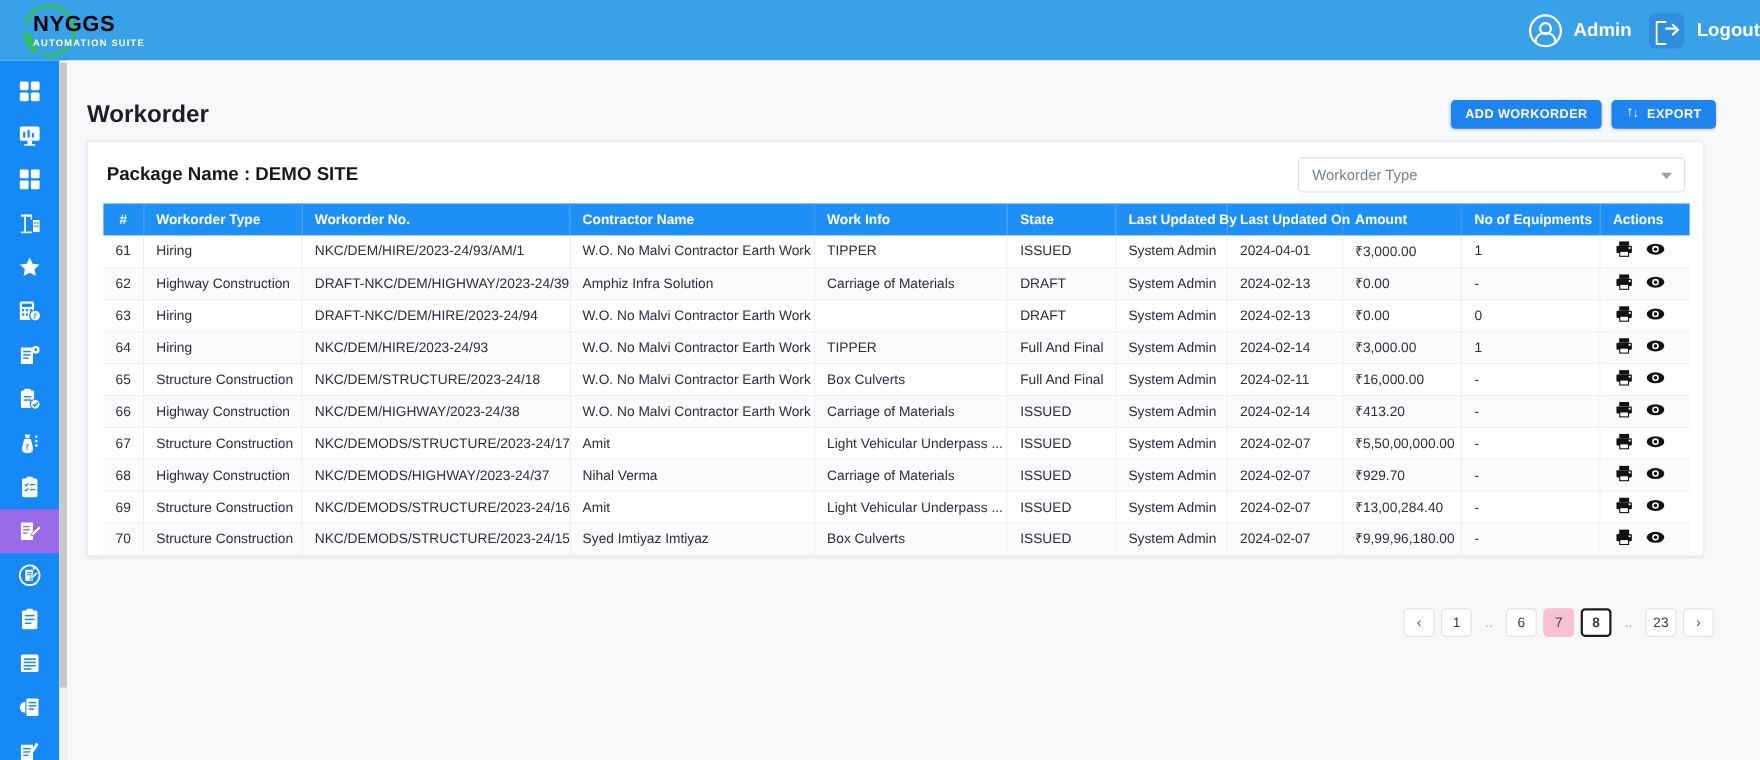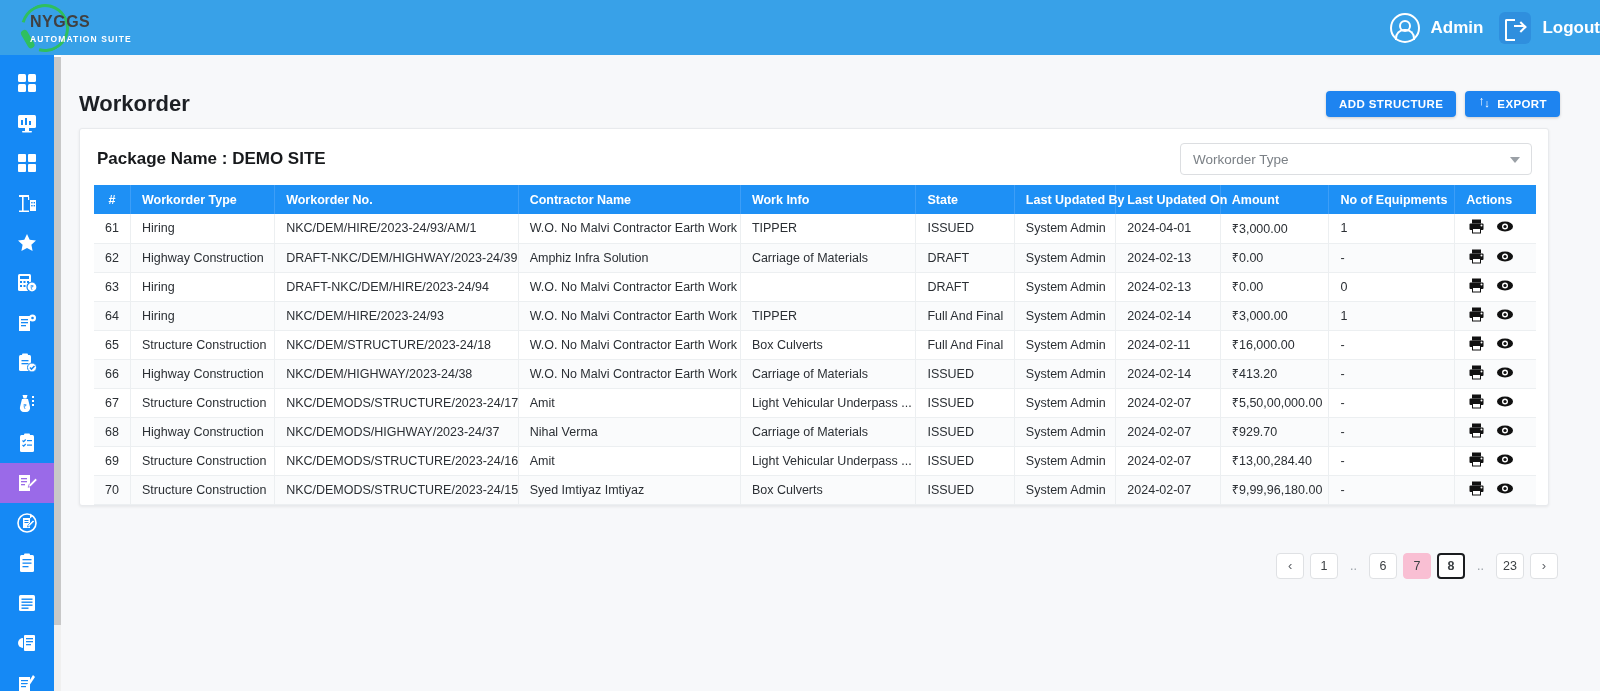--- a/index.html
+++ b/index.html
@@ -25,22 +25,22 @@
     position: absolute; left: 21px; top: 4px; width: 48px; height: 48px;
     border: 3px solid #2fbf5f; border-radius: 50%;
     border-left-color: transparent; border-bottom-color: #2fbf5f;
     transform: rotate(-30deg);
   }
   .logo-ring::after {
     content: ""; position: absolute; left: -3px; top: 12px;
     width: 7px; height: 20px; background: #2fbf5f; border-radius: 4px;
   }
   .logo-text {
-    position: relative; z-index: 2; color: #404040;
-    font-size: 16px; font-weight: bold; letter-spacing: .5px; line-height: 22px;
+    position: relative; z-index: 2; color: #000000;
+    font-size: 20px; font-weight: bold; letter-spacing: .5px; line-height: 22px;
   }
   .logo-sub {
     position: relative; z-index: 2; color: #ffffff;
     font-size: 8.5px; letter-spacing: 1.1px; line-height: 12px; font-weight: bold;
   }
   .topbar-right {
     margin-left: auto; display: flex; align-items: center;
     gap: 16px; height: 55px;
   }
   .user-chip, .logout-chip { display: flex; align-items: center; gap: 11px; cursor: pointer; }
@@ -391,21 +391,21 @@
   </div>
 </div>
 <div class="scrollbar-rail"></div>
 <div class="scrollbar-track"></div>
 
 <div class="main">
   <div class="page-head">
     <div class="page-title">Workorder</div>
     <div class="head-actions">
       <button class="btn">
-        <span>ADD STRUCTURE</span>
+        <span>ADD WORKORDER</span>
       </button>
       <button class="btn">
         <span class="export-glyph"></span>
         <span>EXPORT</span>
       </button>
     </div>
   </div>
 
   <div class="card">
     <div class="card-top">

